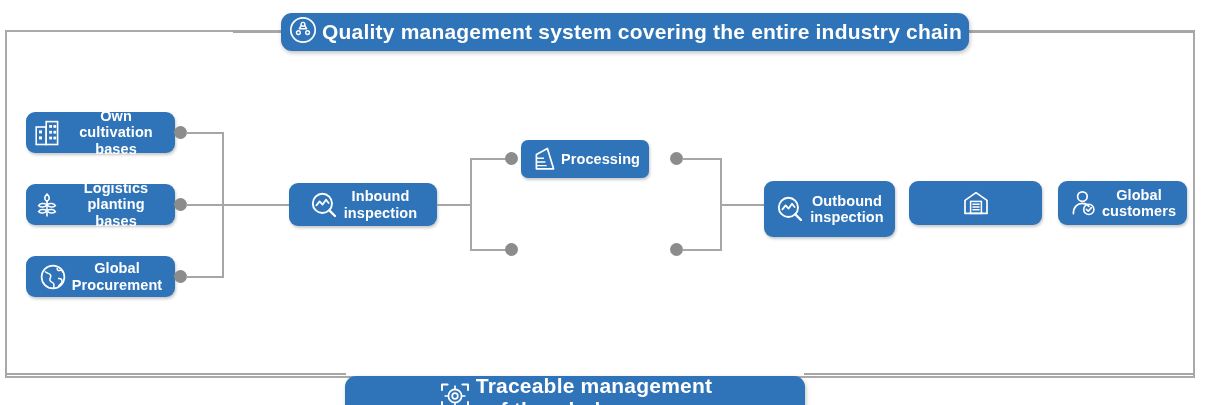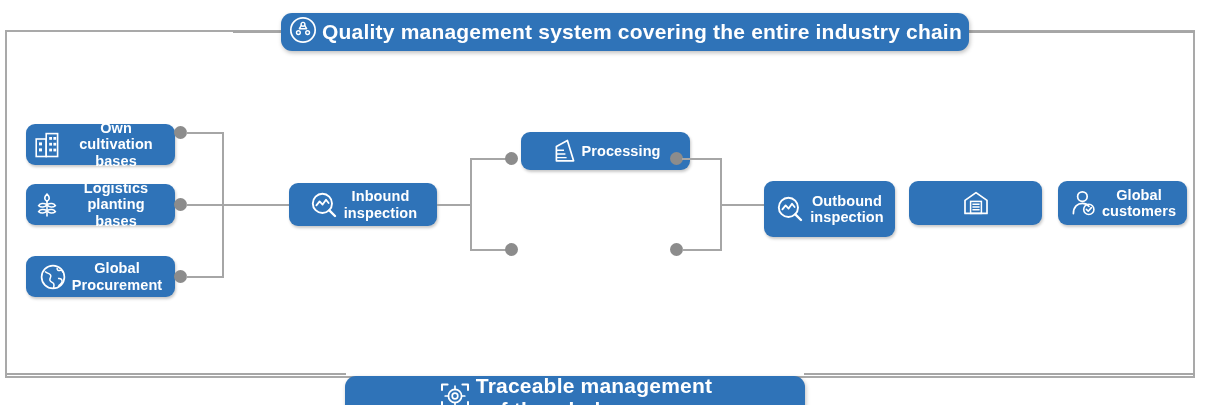--- a/index.html
+++ b/index.html
@@ -59,25 +59,25 @@
     box-sizing:border-box;
   }
   .banner .btext{
     font-size:21px;font-weight:700;line-height:1.1;
     text-align:center;white-space:pre-line;letter-spacing:.2px;
   }
   #banner-top{left:281px;top:13px;width:688px;height:38px;}
   #banner-bottom{left:345px;top:352px;width:460px;height:43px;margin-top:24px;}
 
   
-  #node-own{left:26px;top:112px;width:149px;height:41px;margin-top:12px;}
+  #node-own{left:26px;top:112px;width:149px;height:41px;}
   #node-contract{left:26px;top:184px;width:149px;height:41px;}
   #node-global-proc{left:26px;top:256px;width:149px;height:41px;}
   #node-inbound{left:289px;top:183px;width:148px;height:43px;}
-  #node-processing{left:521px;top:132px;width:169px;height:38px;}
+  #node-processing{left:521px;top:140px;width:128px;height:38px;border-radius:7px;}
   #node-extract{left:521px;top:228px;width:149px;height:38px;}
   #node-outbound{left:764px;top:181px;width:131px;height:56px;}
   #node-warehouse{left:909px;top:181px;width:133px;height:44px;}
   #node-customers{left:1058px;top:181px;width:129px;height:44px;}
 
   .node-left .label{text-align:center;}
 </style>
 </head>
 <body>
 

